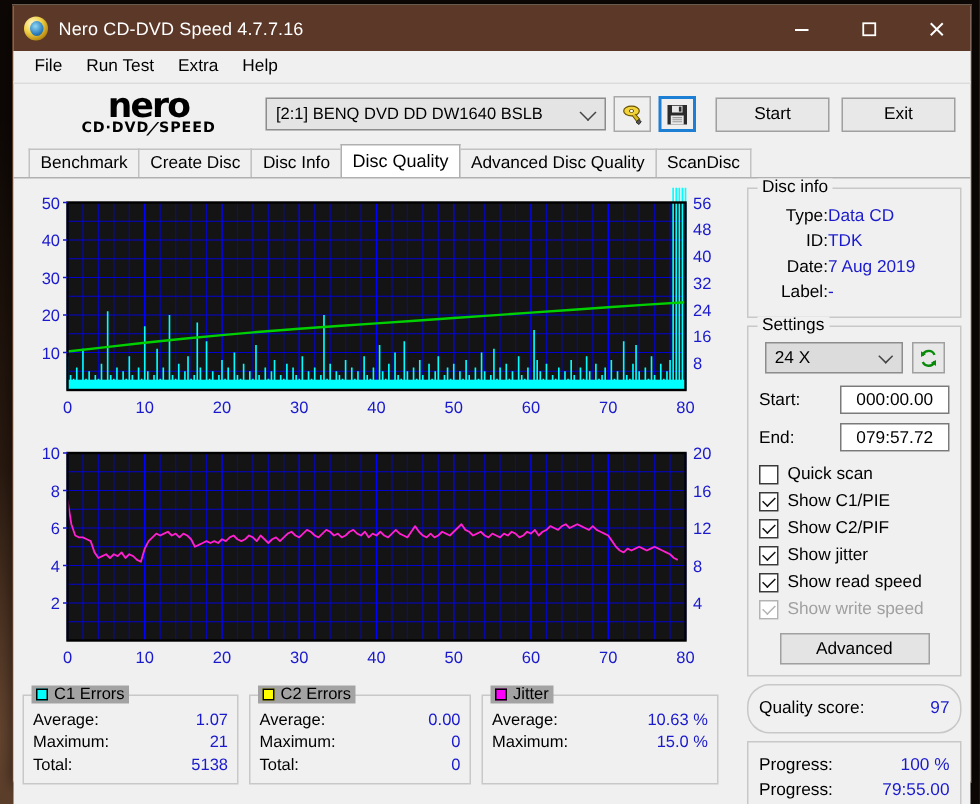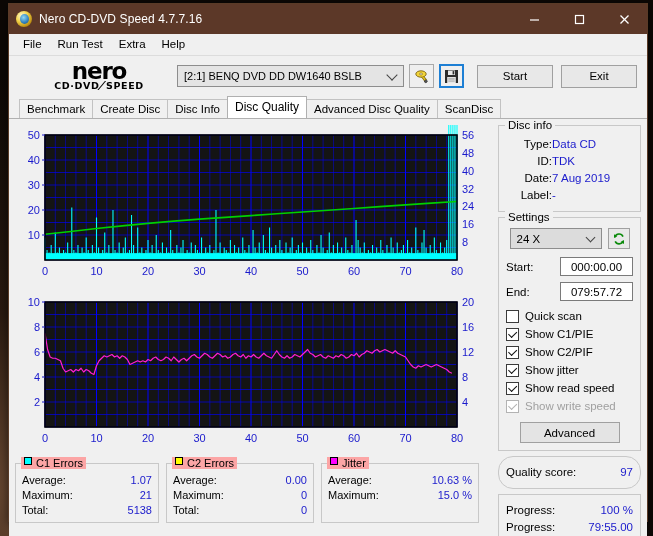--- a/index.html
+++ b/index.html
@@ -236,25 +236,25 @@
   .stat-box {
     border: 1px solid #c8c8c8;
     background: #f0f0f0;
     position: relative;
     padding: 9px 6px 4px 6px;
     font-size: 11px;
   }
   .stat-box .cap {
     position: absolute;
     top: -7px; left: 5px;
-    background: #fca5a5;
+    background: #a3a3a3;
     padding: 0 3px;
     font-size: 11px;
     color: #000;
-    display: flex; align-items: flex-start; gap: 4px;
+    display: flex; align-items: center; gap: 4px;
     white-space: nowrap;
   }
   .swatch { width: 8px; height: 8px; border: 1px solid #000; display: inline-block; }
   .stat-row { display: flex; justify-content: space-between; line-height: 15px; }
   .stat-row .k { color: #000; }
   .stat-row .v { color: #1a1acc; font-weight: normal; }
 
   #box-c1 { width: 144px; }
   #box-c2 { width: 148px; }
   #box-jit { width: 158px; }

